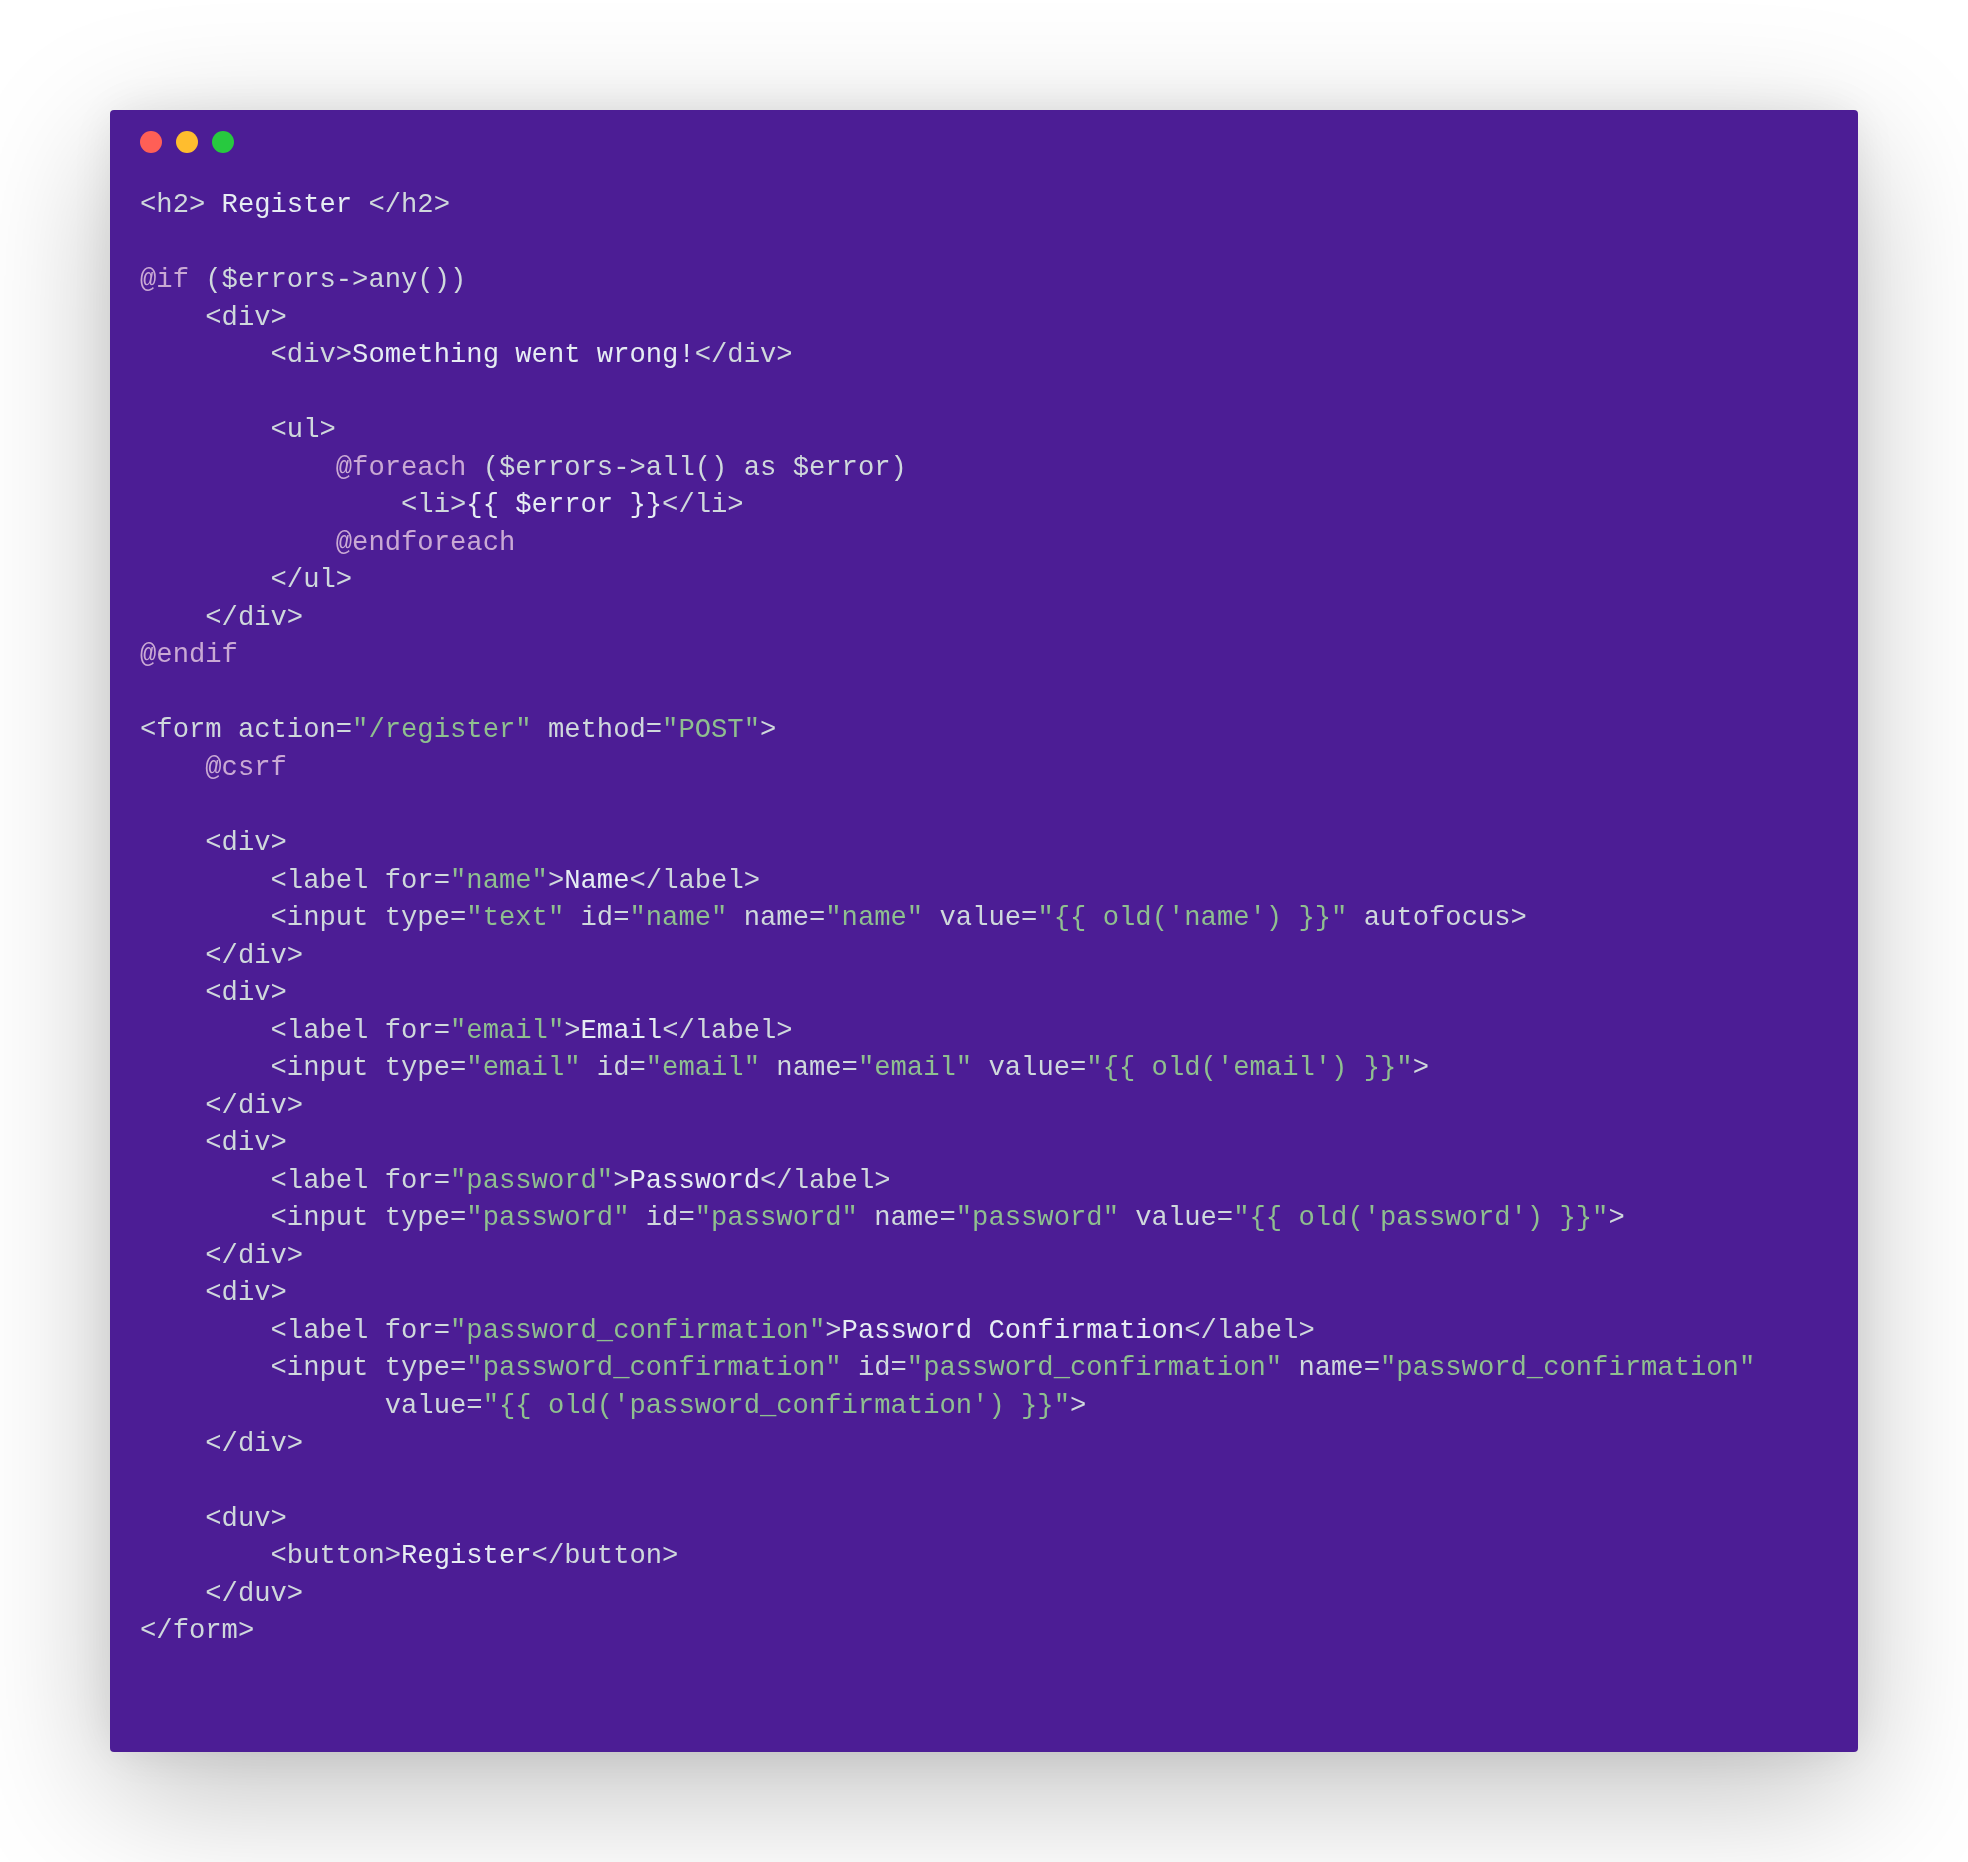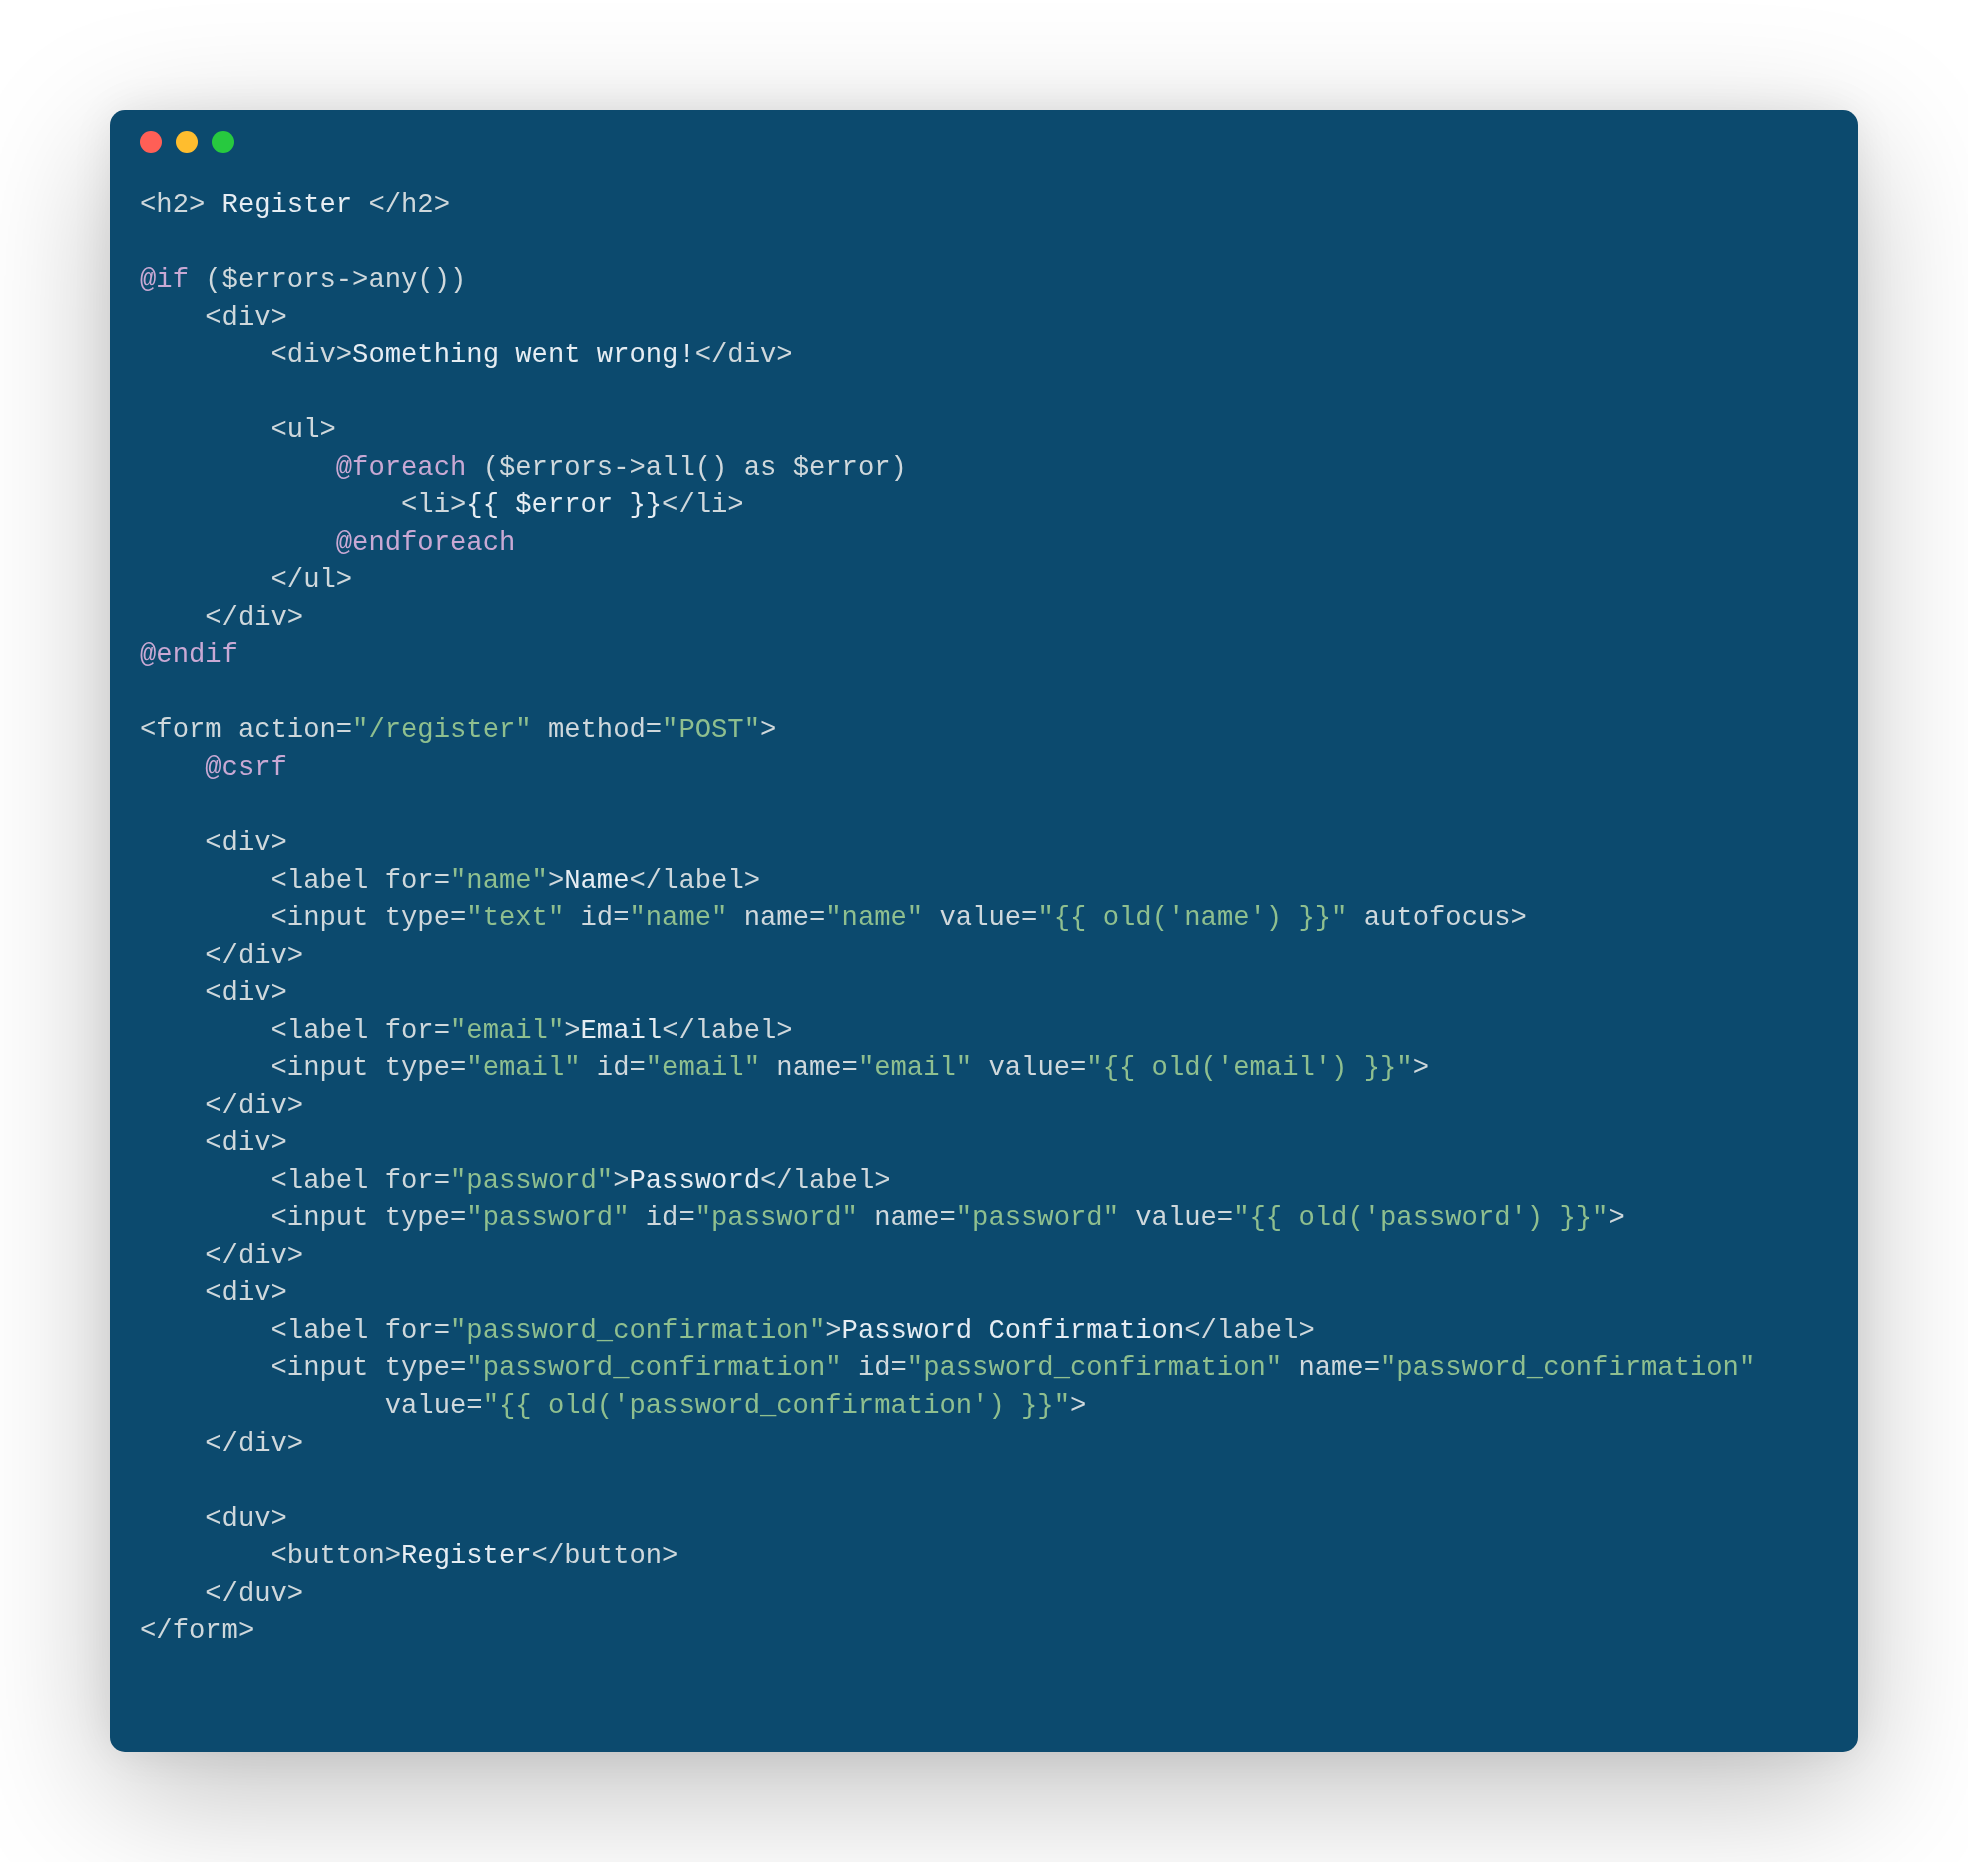--- a/index.html
+++ b/index.html
@@ -21,22 +21,22 @@
     top: 110px;
     right: 110px;
     bottom: 110px;
     border-radius: 24px;
     box-shadow: 0 40px 140px rgba(0,0,0,0.25), 0 0 40px rgba(0,0,0,0.08);
     background: #2f3e46;
   }
   .editor {
     position: absolute;
     inset: 0;
-    border-radius: 15px;
-    background: #0c4a6e;
+    border-radius: 4px;
+    background: #4c1d95;
     overflow: hidden;
     font-family: Liberation Mono, monospace;
   }
   .titlebar {
     height: 64px;
     display: flex;
     align-items: center;
     padding-left: 30px;
     gap: 14px;
   }

